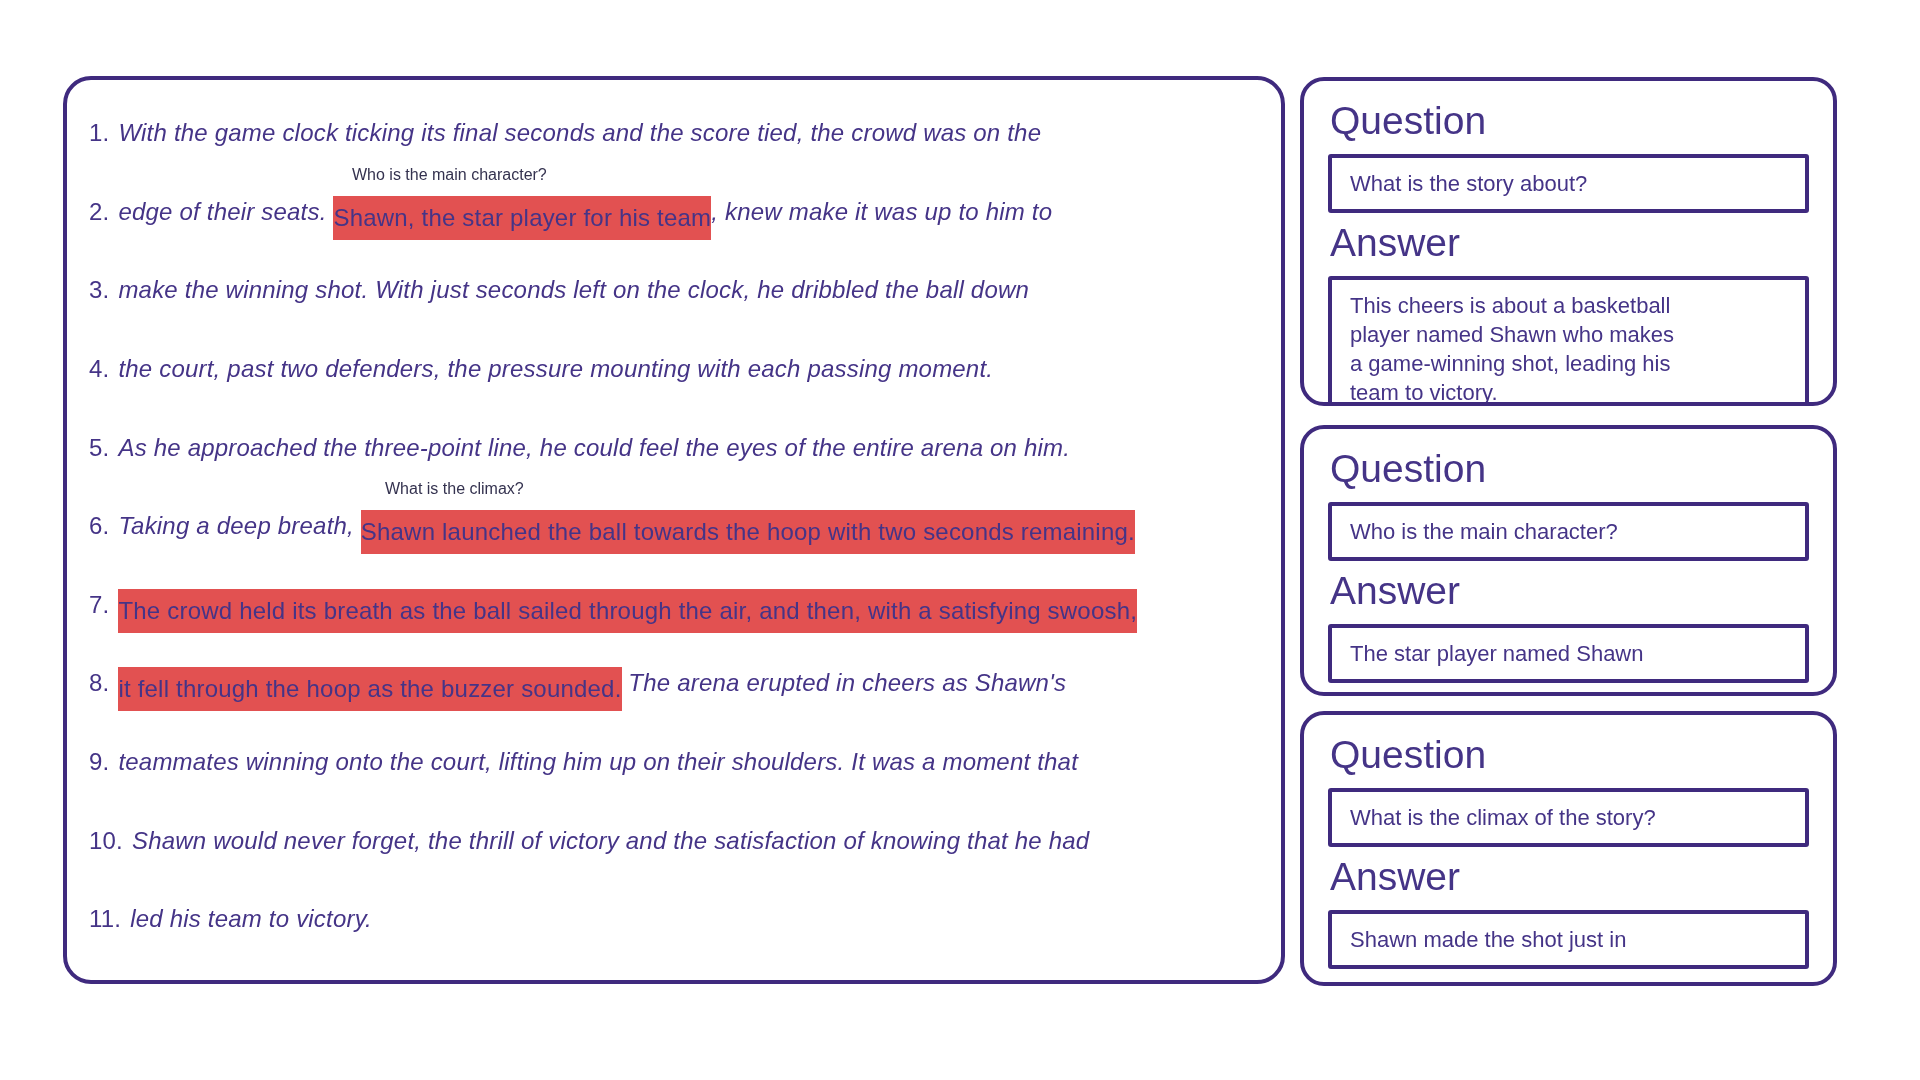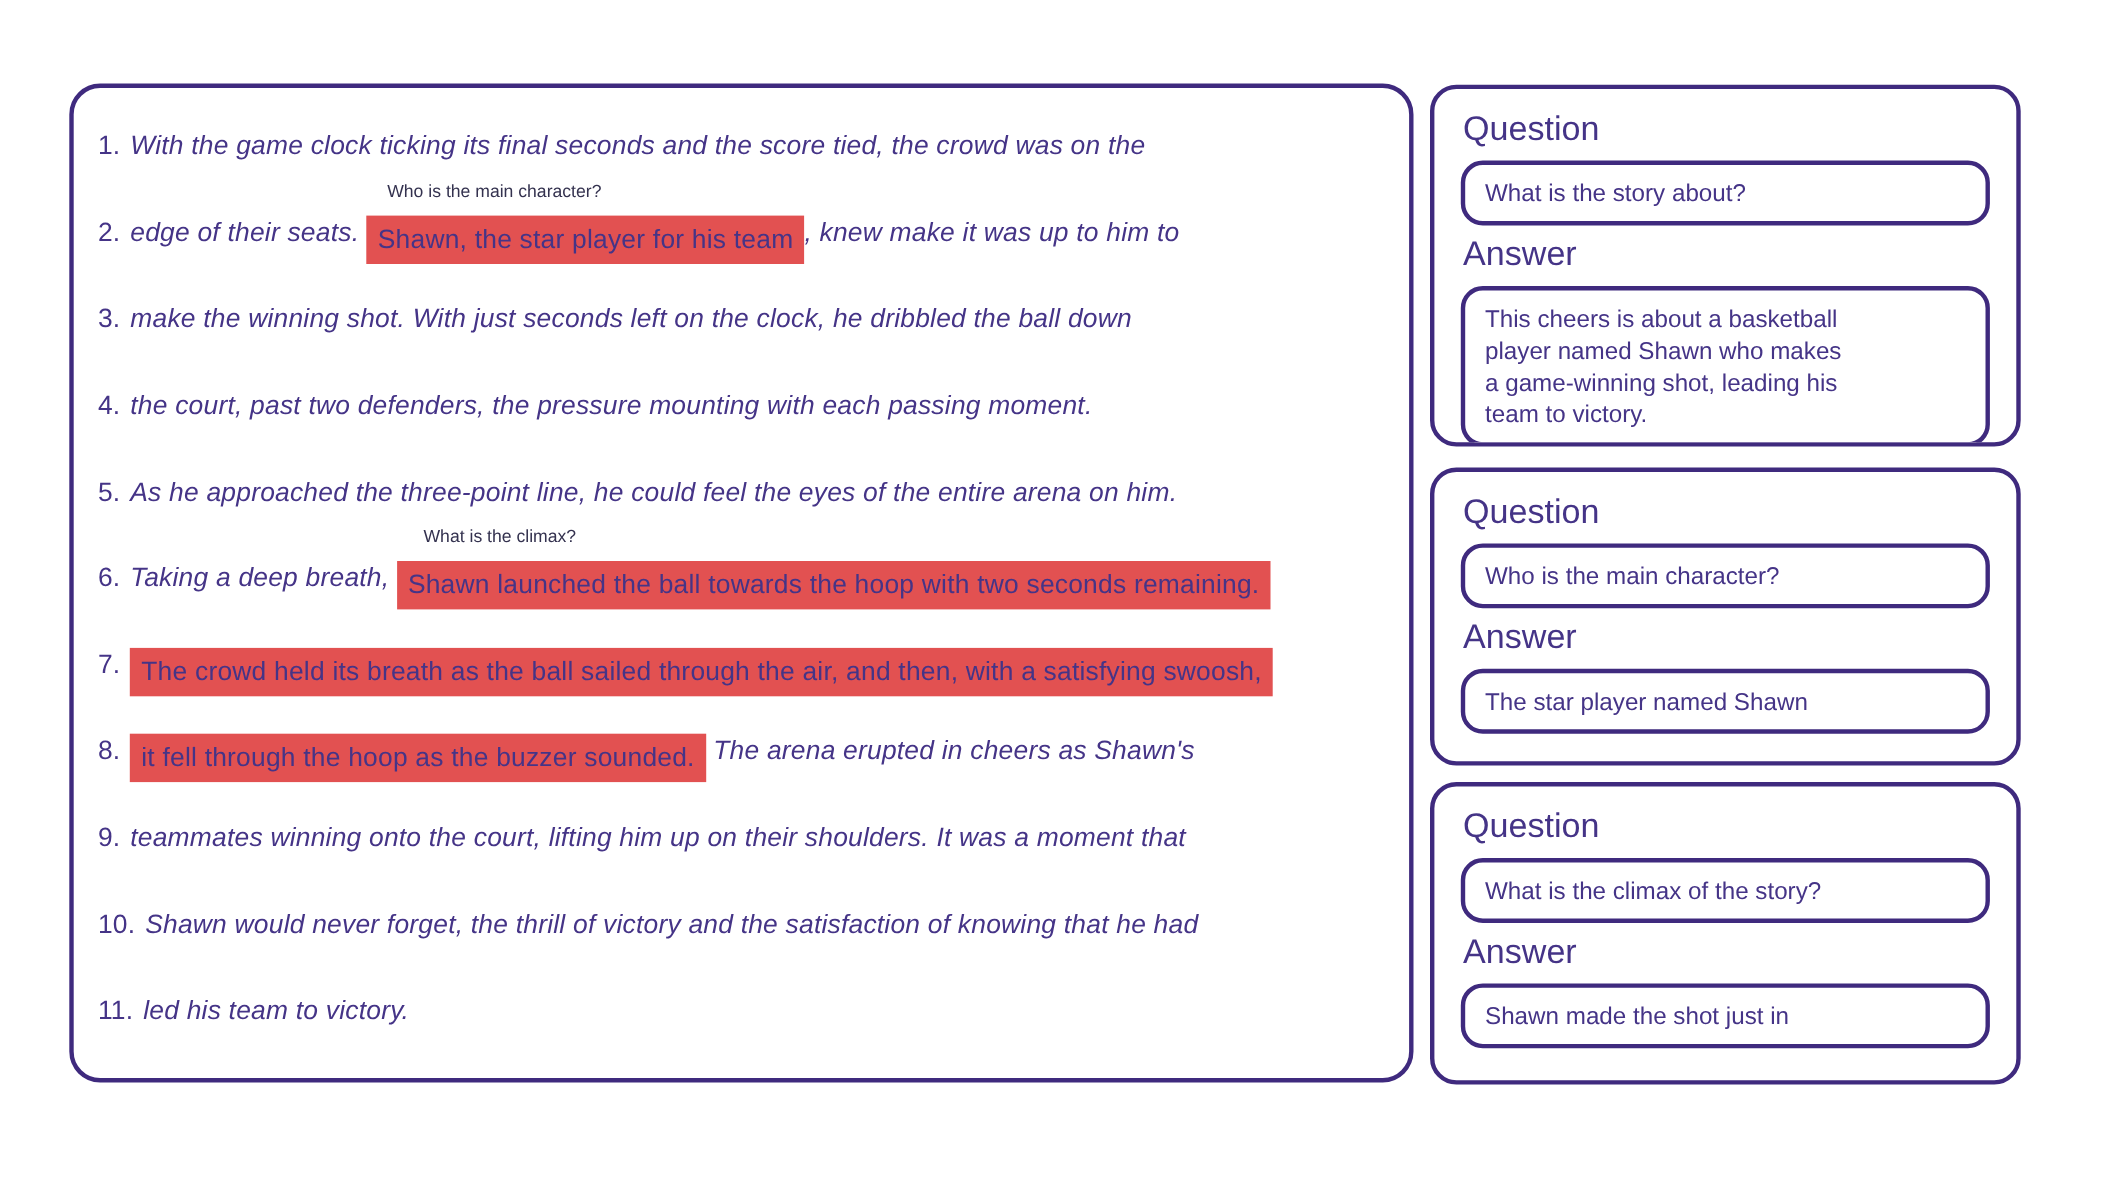--- a/index.html
+++ b/index.html
@@ -20,44 +20,44 @@
     position: relative; height: 78.6px;
     display: flex; align-items: center;
     font-size: 24px; color: var(--text);
     white-space: pre; letter-spacing: 0.2px;
   }
   .line-num { margin-right: 9px; }
   .seg-plain { color: var(--text); font-style: italic; }
   .seg-hl {
     background: var(--highlight);
     color: var(--text);
-    padding: 8px 10px;
+    padding: 8px 0;
     margin-top: 12px;
   }
   .annotation {
     position: absolute; top: -7px;
     font-size: 16px; color: var(--annotation);
     letter-spacing: 0;
   }
   .qa-column { position: absolute; left: 1300px; top: 77px; width: 537px; }
   .qa-card {
     border: 4px solid var(--border); border-radius: 24px;
     background: var(--background);
     padding: 10px 24px;
     overflow: hidden;
   }
   .qa-card.card-0 { height: 329px; margin-bottom: 19px; }
   .qa-card.card-1 { height: 271px; margin-bottom: 15px; }
   .qa-card.card-2 { height: 275px; }
   .qa-heading {
-    font-size: 31px; color: var(--text);
+    font-size: 39px; color: var(--text);
     margin: 8px 0 10px 2px;
   }
   .qa-box {
-    border: 4px solid var(--border); border-radius: 20px;
+    border: 4px solid var(--border); border-radius: 3px;
     padding: 11px 18px;
     font-size: 22px; line-height: 29px; color: var(--text);
     margin-bottom: 4px;
     white-space: pre-line;
     min-height: 52px;
     background: var(--background);
     margin-top: 11px;
   }
 </style>
 </head>

